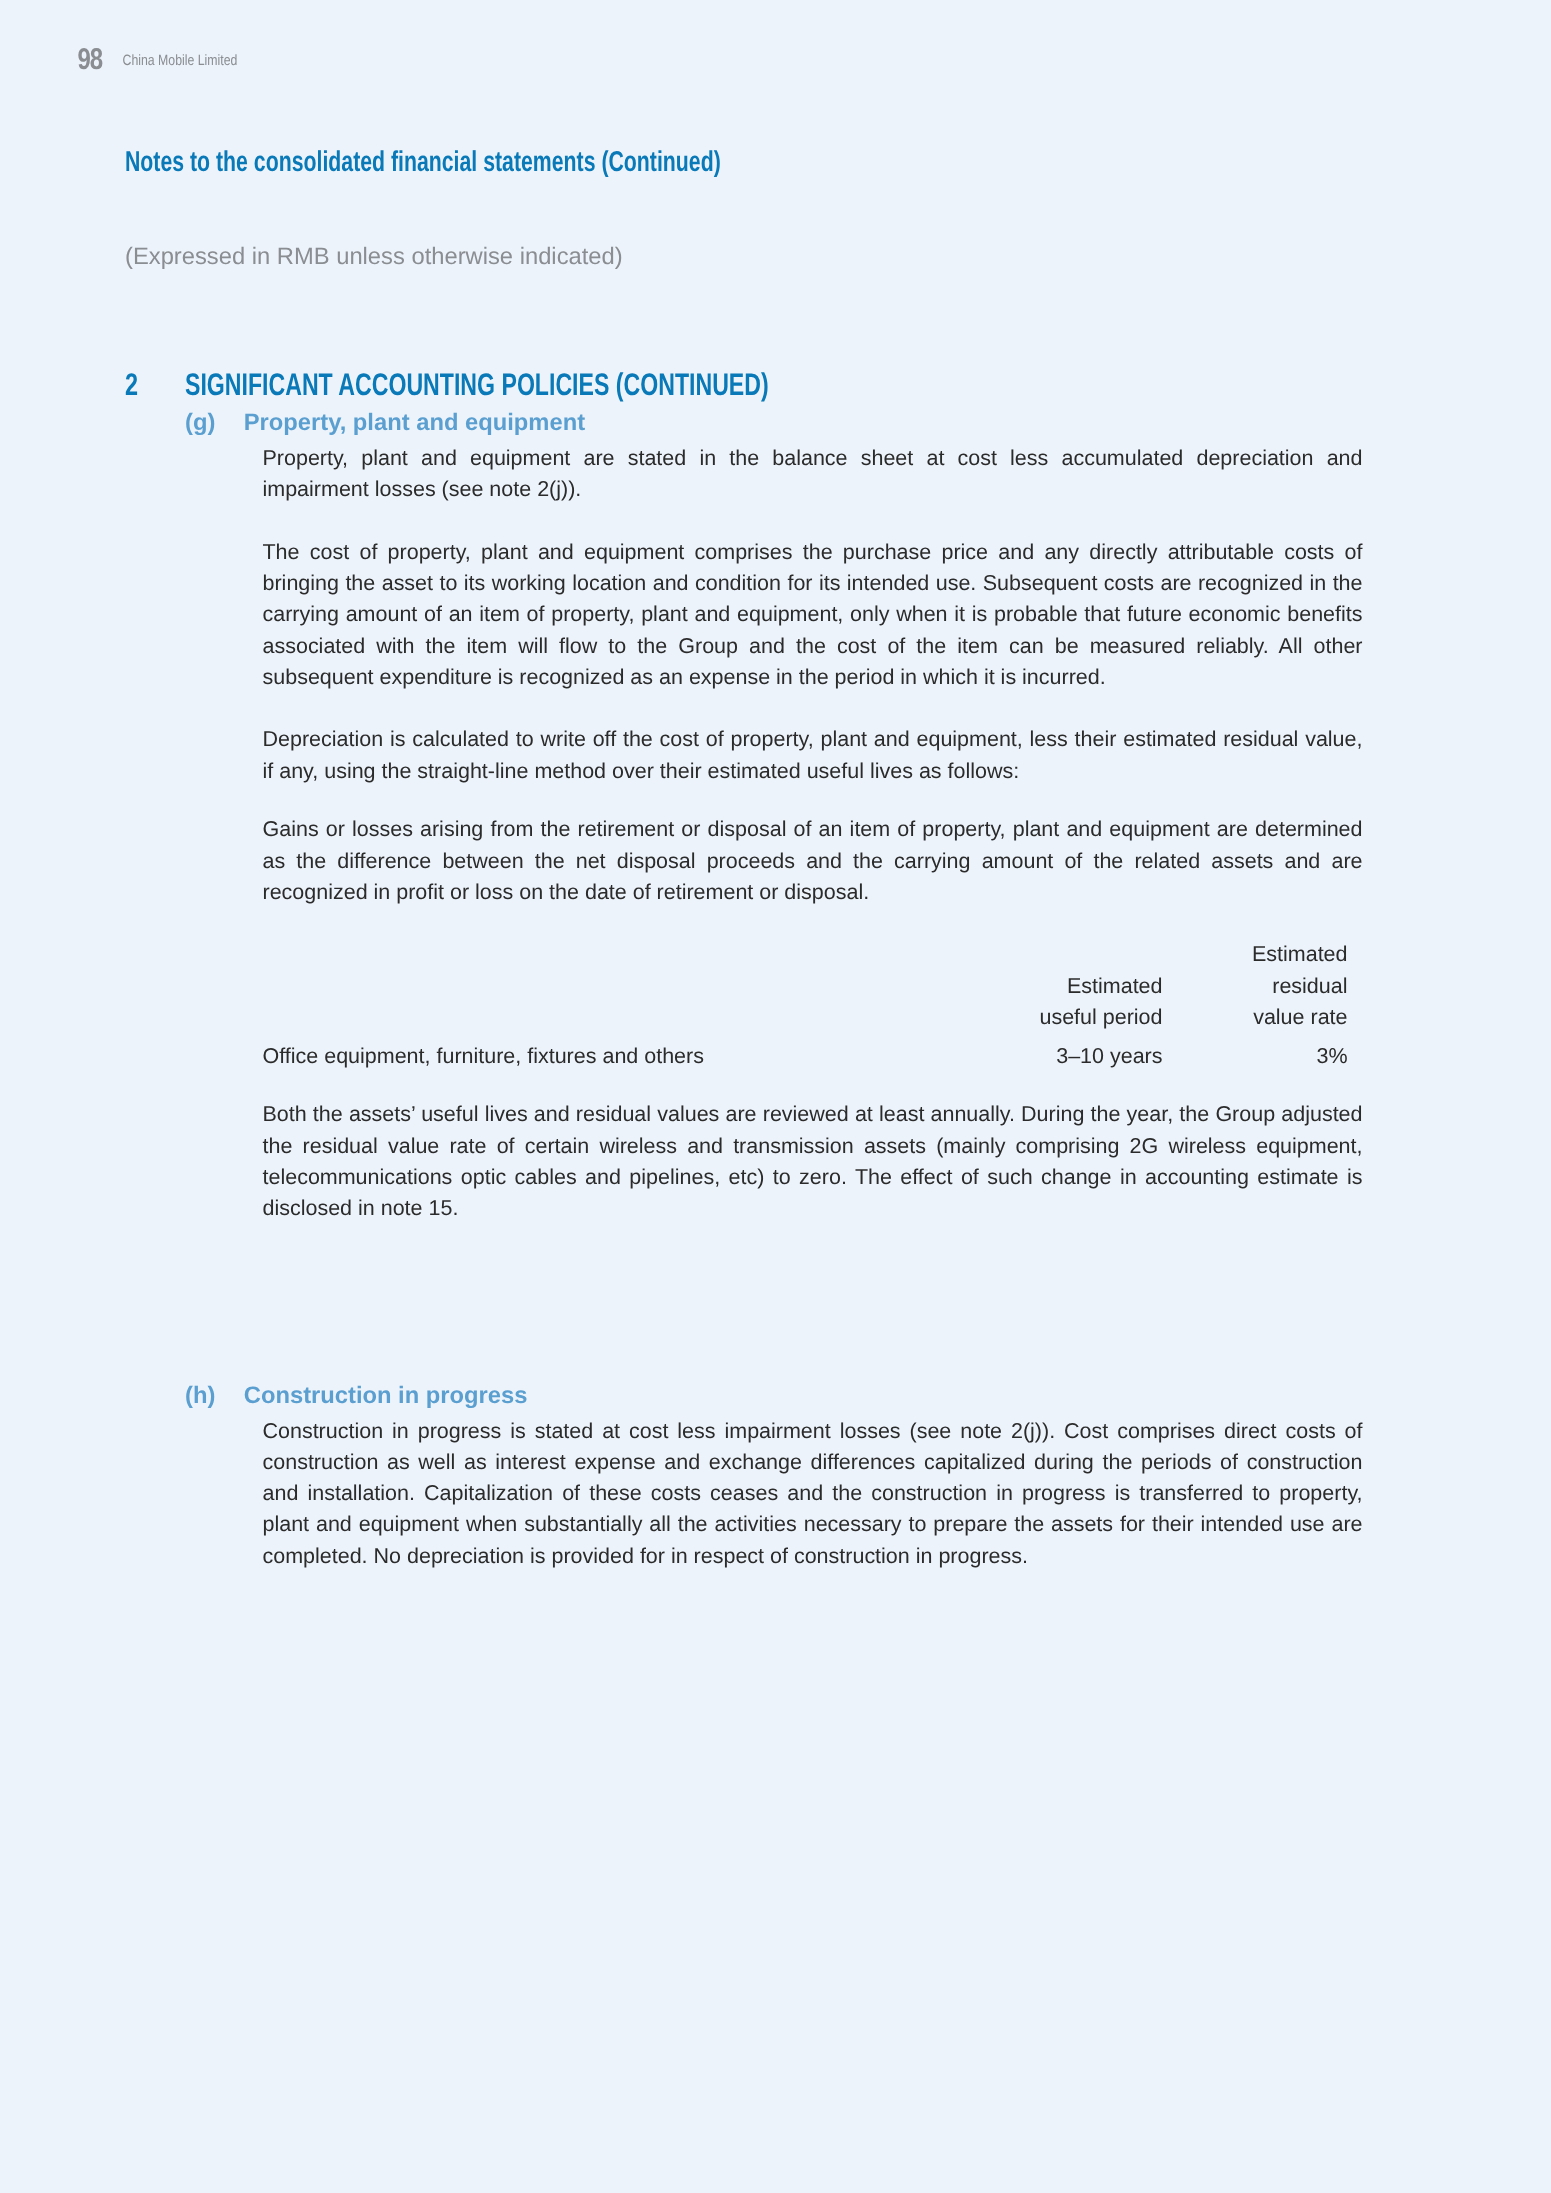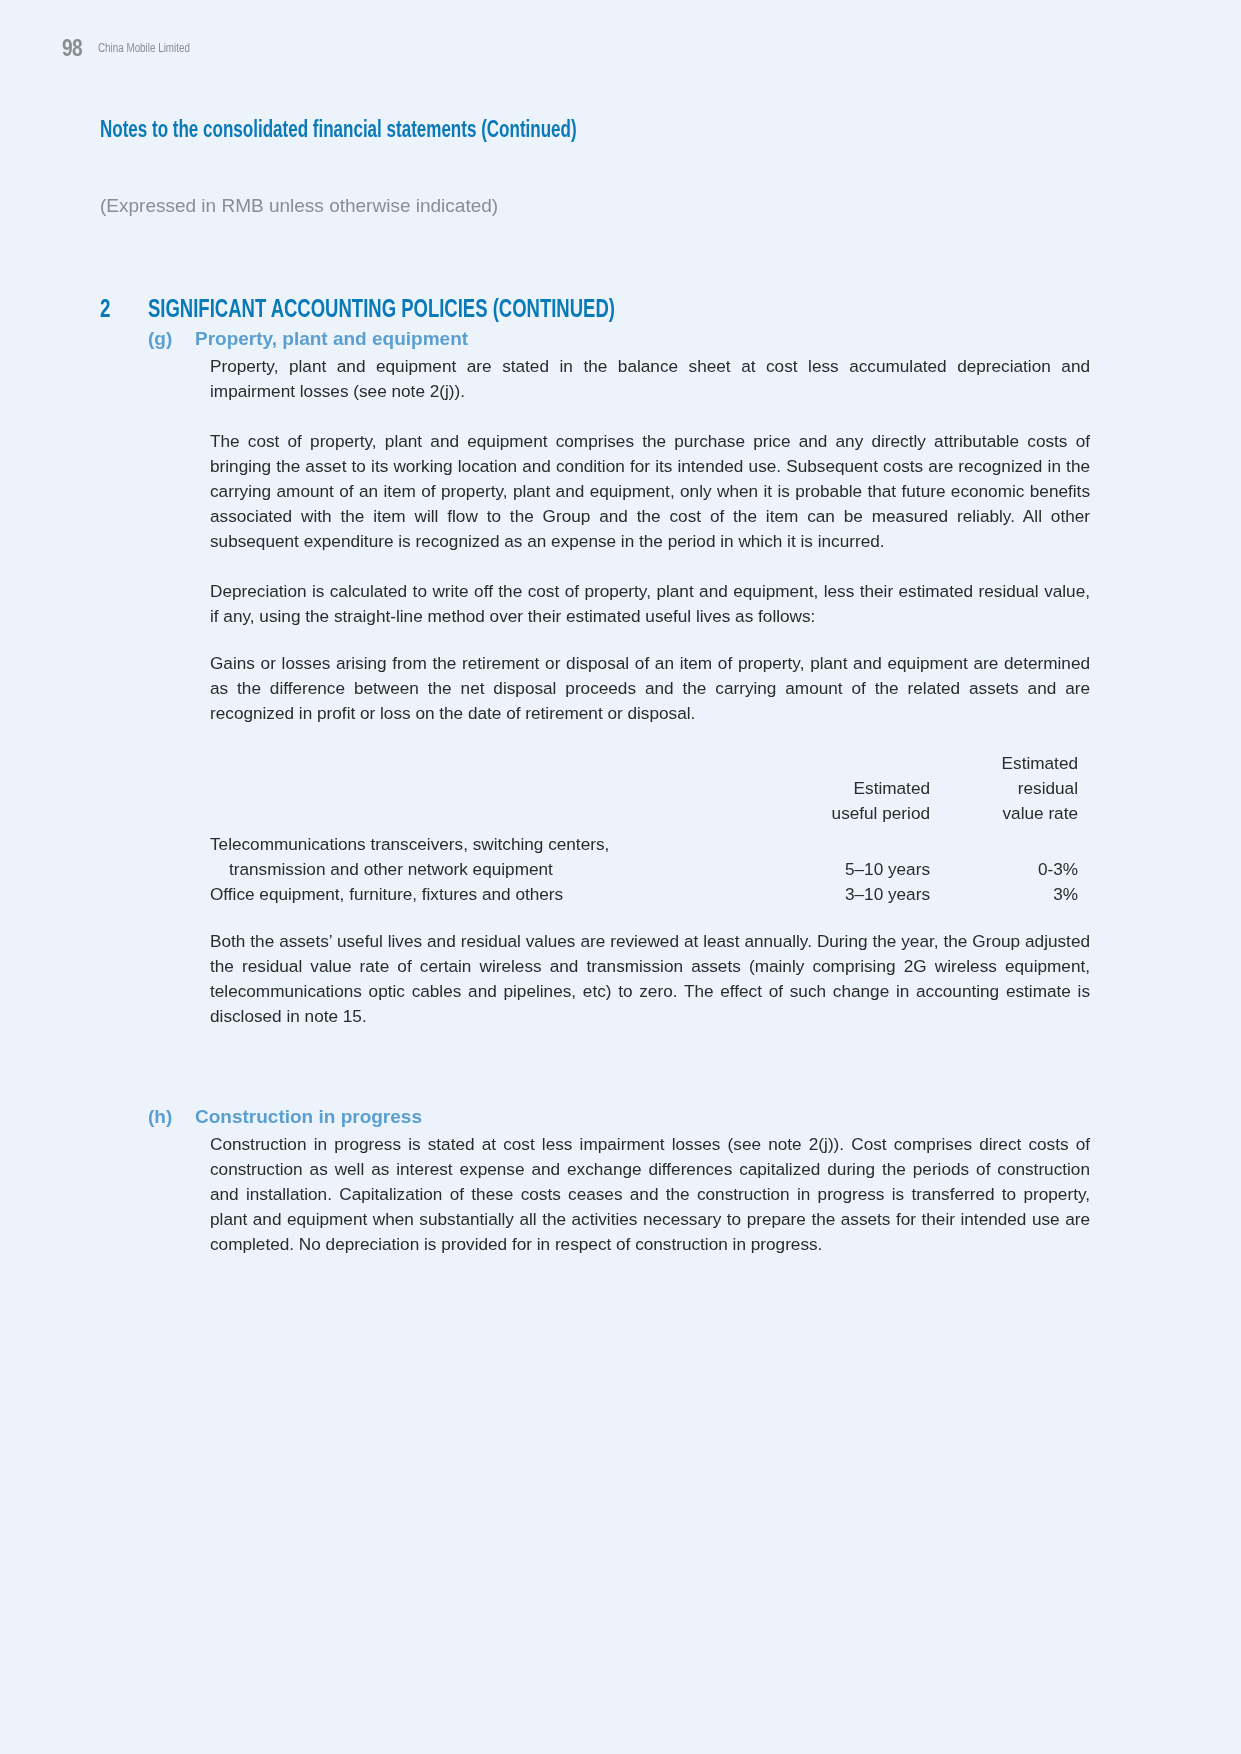--- a/index.html
+++ b/index.html
@@ -163,28 +163,20 @@
           </th>
           <th class="c3">
             <div>Estimated</div>
             <div>residual</div>
             <div>value rate</div>
           </th>
         </tr>
       </thead>
       <tbody>
         <tr>
-          <td class="c1">
-            <div>Telecommunications transceivers, switching centers,</div>
-            <div><span class="indent">transmission and other network equipment</span></div>
-          </td>
-          <td class="c2">5–10 years</td>
-          <td class="c3">0-3%</td>
-        </tr>
-        <tr>
           <td class="c1">Office equipment, furniture, fixtures and others</td>
           <td class="c2">3–10 years</td>
           <td class="c3">3%</td>
         </tr>
       </tbody>
     </table>
 
     <p class="last">Both the assets’ useful lives and residual values are reviewed at least annually. During the year, the Group adjusted the residual value rate of certain wireless and transmission assets (mainly comprising 2G wireless equipment, telecommunications optic cables and pipelines, etc) to zero. The effect of such change in accounting estimate is disclosed in note 15.</p>
   </div>
 </div>

